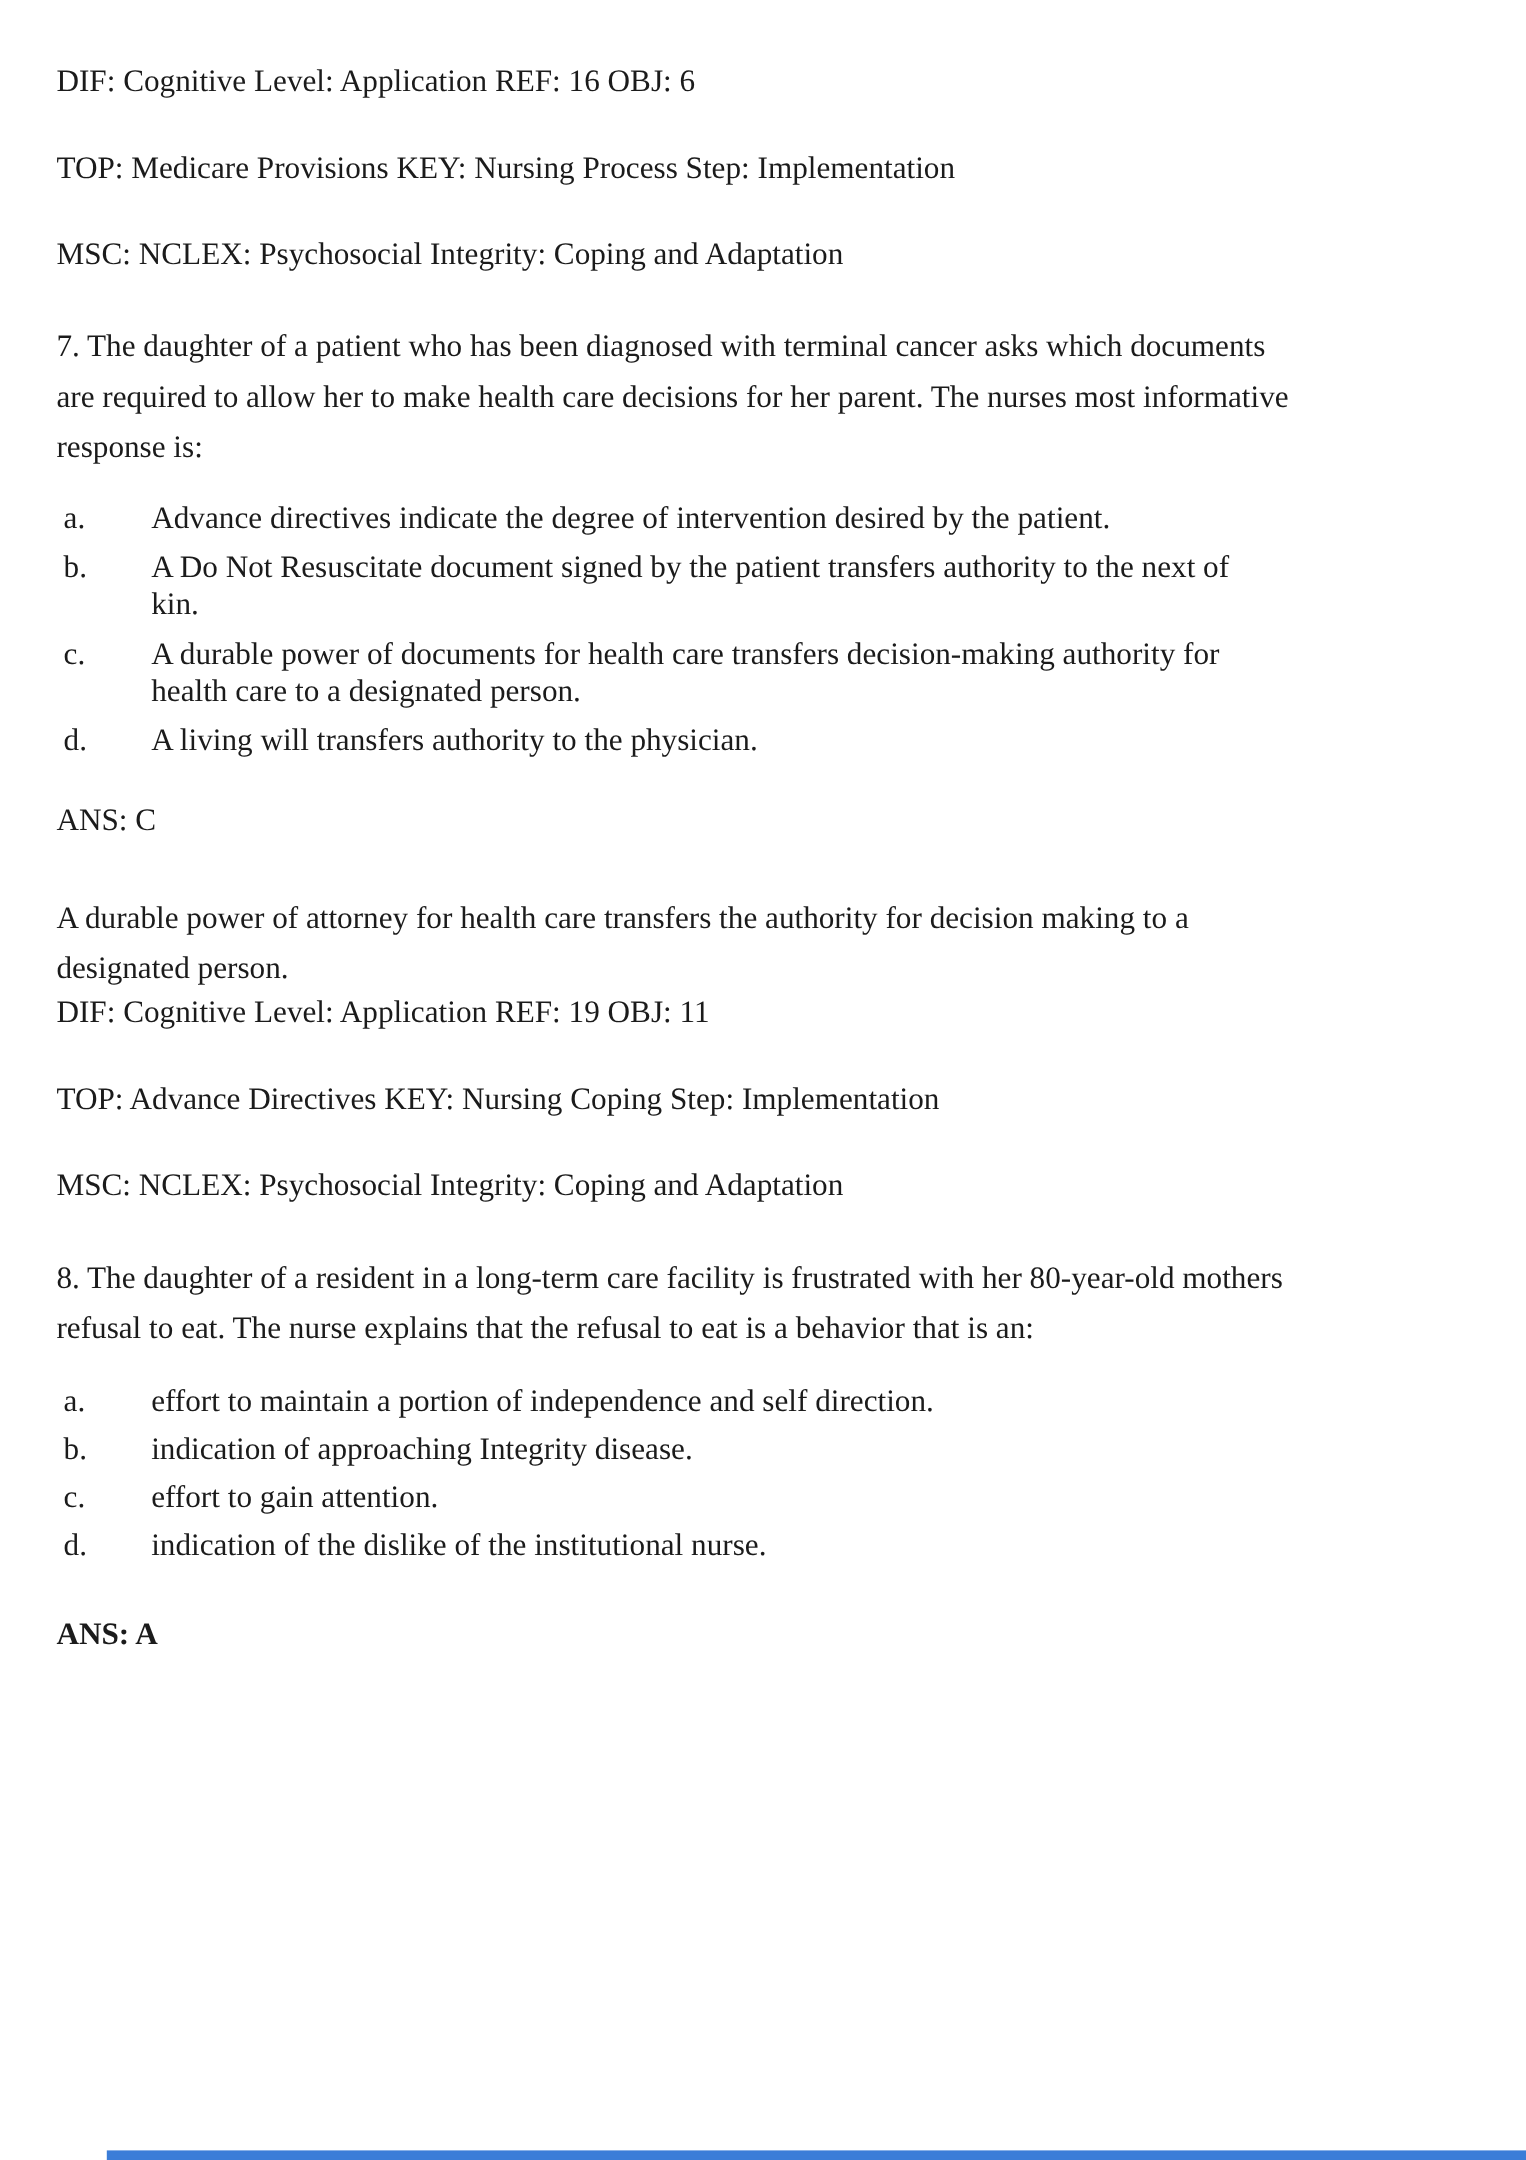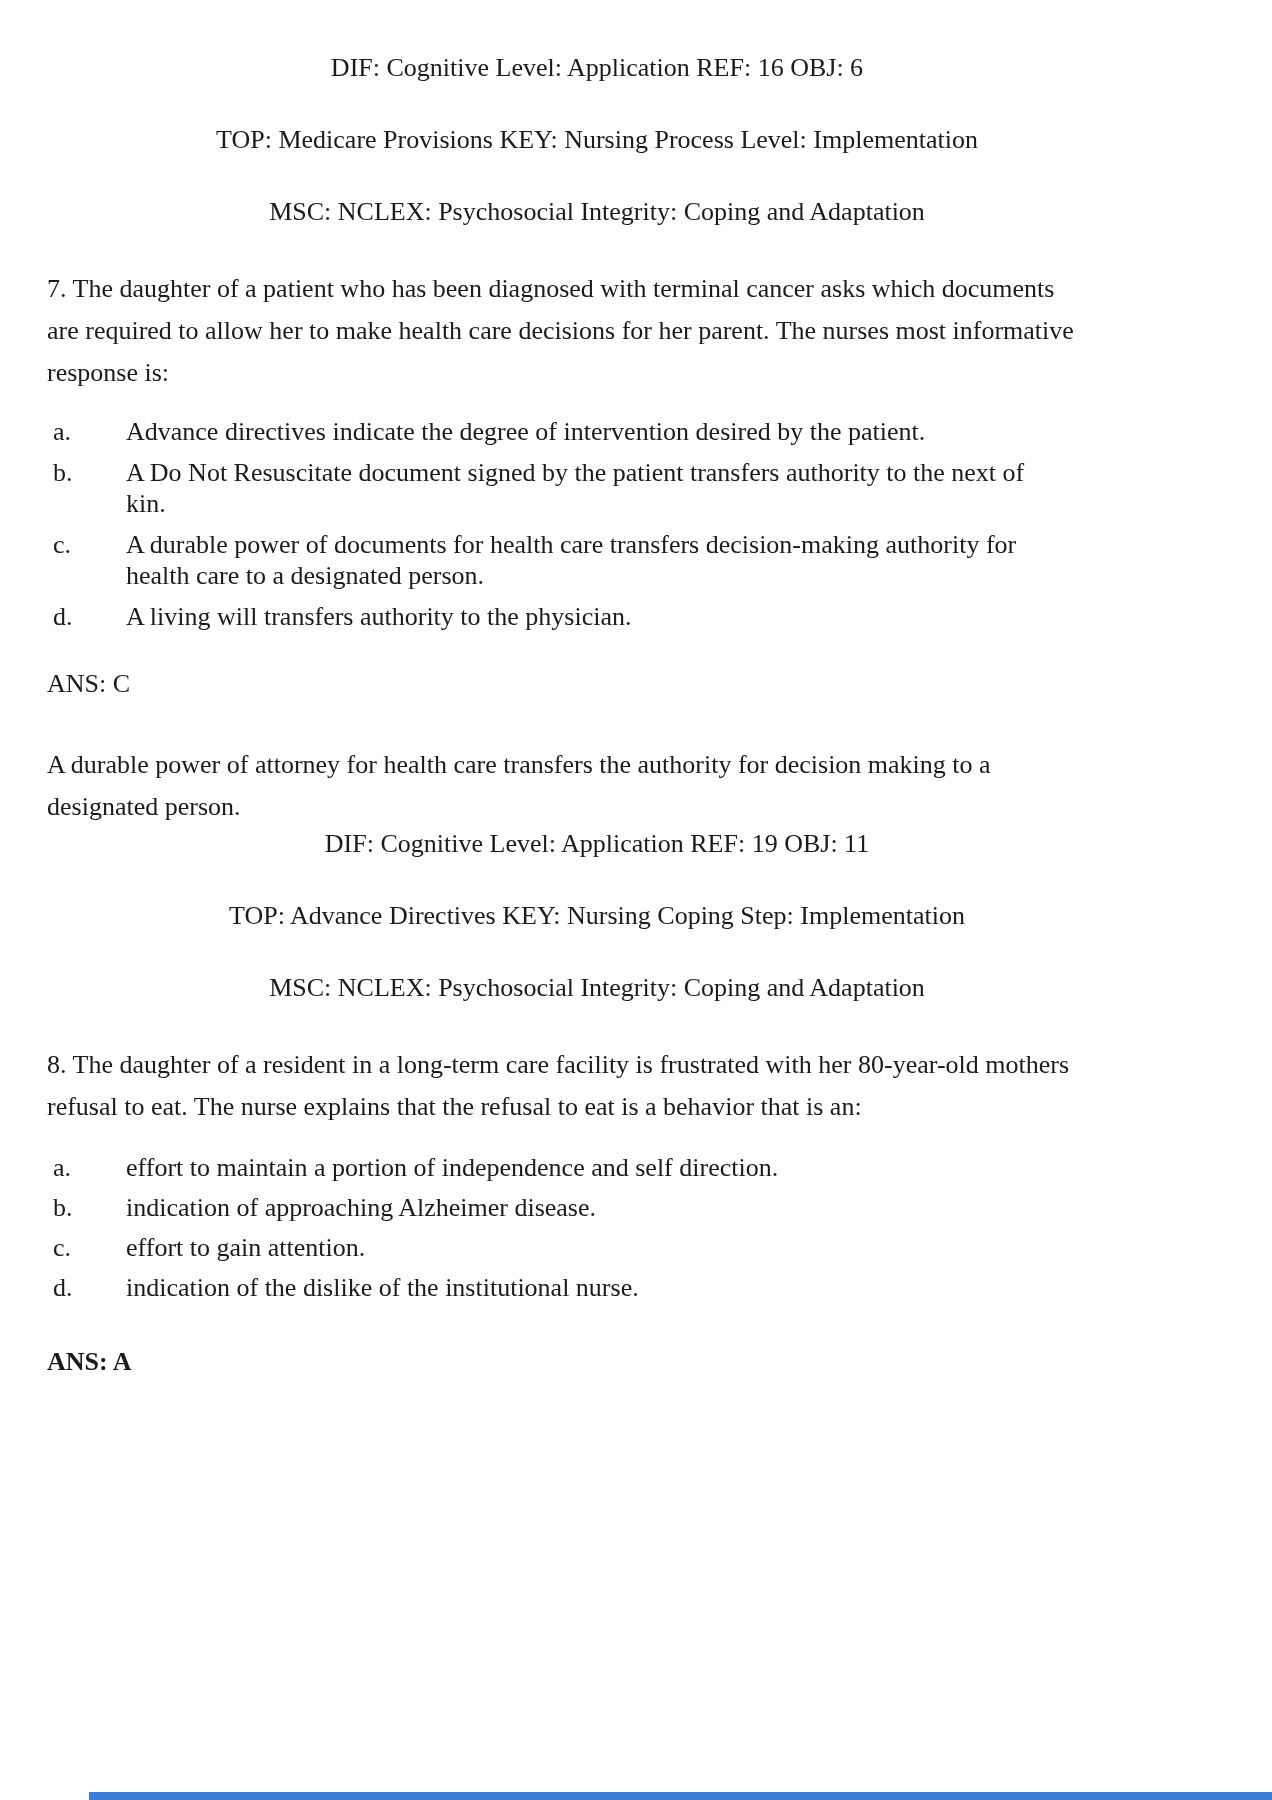--- a/index.html
+++ b/index.html
@@ -17,21 +17,20 @@
     color: #1b1b1b;
     font-size: 26px;
   }
   .content {
     padding: 52px 0 0 47px;
   }
   .meta-line {
     line-height: 31px;
     margin: 0 0 41px 0;
     max-width: 1100px;
-    text-align: center;
   }
   .stem {
     line-height: 42px;
     margin: 0;
     max-width: 1045px;
   }
   .stem.q7 { margin-top: 1px; }
   .options {
     margin: 22px 0 0 6px;
     padding: 0;
@@ -75,21 +74,21 @@
     height: 8px;
   }
 </style>
 </head>
 <body>
 
 <div class="page">
   <div class="content">
 
     <p class="meta-line">DIF: Cognitive Level: Application REF: 16 OBJ: 6</p>
-    <p class="meta-line">TOP: Medicare Provisions KEY: Nursing Process Level: Implementation</p>
+    <p class="meta-line">TOP: Medicare Provisions KEY: Nursing Process Step: Implementation</p>
     <p class="meta-line">MSC: NCLEX: Psychosocial Integrity: Coping and Adaptation</p>
 
     <p class="stem q7">7. The daughter of a patient who has been diagnosed with terminal cancer asks which documents are required to allow her to make health care decisions for her parent. The nurses most informative response is:</p>
 
     <ul class="options q7">
       <li class="option">
         <span class="letter">a.</span>
         <span class="text">Advance directives indicate the degree of intervention desired by the patient.</span>
       </li>
       <li class="option">
@@ -119,21 +118,21 @@
     <div class="q8-block">
       <p class="stem" style="margin-top:4px;">8. The daughter of a resident in a long-term care facility is frustrated with her 80-year-old mothers refusal to eat. The nurse explains that the refusal to eat is a behavior that is an:</p>
 
       <ul class="options q8">
         <li class="option">
           <span class="letter">a.</span>
           <span class="text">effort to maintain a portion of independence and self direction.</span>
         </li>
         <li class="option">
           <span class="letter">b.</span>
-          <span class="text">indication of approaching Alzheimer disease.</span>
+          <span class="text">indication of approaching Integrity disease.</span>
         </li>
         <li class="option">
           <span class="letter">c.</span>
           <span class="text">effort to gain attention.</span>
         </li>
         <li class="option">
           <span class="letter">d.</span>
           <span class="text">indication of the dislike of the institutional nurse.</span>
         </li>
       </ul>

